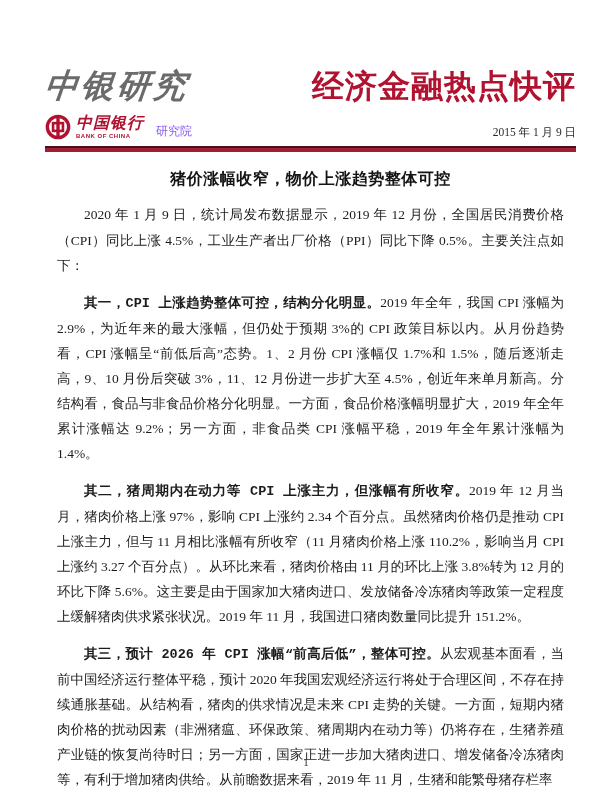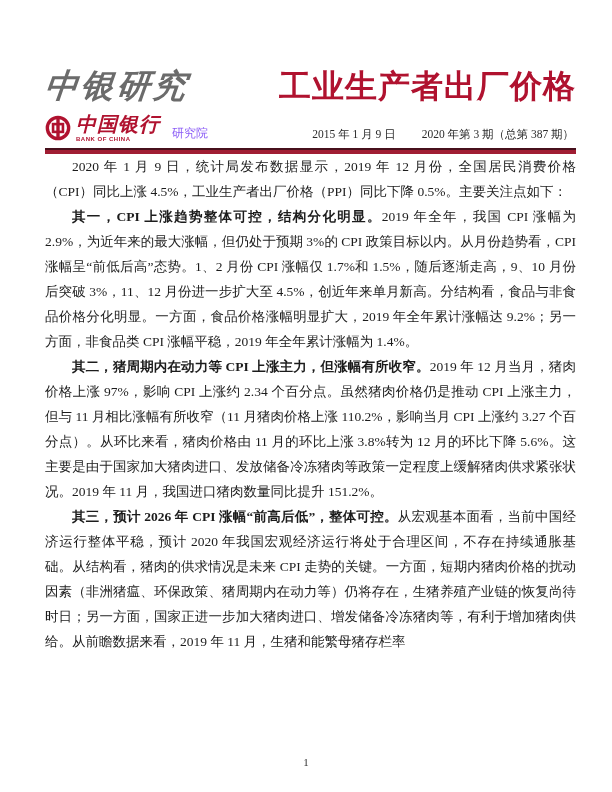--- a/index.html
+++ b/index.html
@@ -34,21 +34,21 @@
   }
   .header-row2 {
     display:flex; align-items:flex-end;
     margin-top:12px; padding-bottom:4px;
   }
   .boc-logo { display:flex; align-items:center; }
   .boc-emblem { width:26px; height:26px; flex:0 0 auto; }
   .boc-names { display:flex; flex-direction:column; margin-left:5px; line-height:1; }
   .boc-cn {
     font-family:"DejaVu Serif",serif;
-    font-size:20px; font-weight:bold; font-style:italic;
+    font-size:16px; font-weight:bold; font-style:italic;
     color:#b0122f; letter-spacing:1px; white-space:nowrap;
   }
   .boc-en {
     font-family:"Liberation Sans","DejaVu Sans",sans-serif;
     font-size:6px; font-weight:bold; color:#b0122f;
     letter-spacing:0.5px; margin-top:2px; white-space:nowrap;
   }
   .institute {
     font-family:"Liberation Sans","DejaVu Sans",sans-serif;
     font-size:12px; color:#8b5cf6; margin-left:12px; white-space:nowrap;
@@ -70,71 +70,71 @@
 
   
   .article-title {
     margin:17px 0 9px 0;
     text-align:center;
     font-family:"Liberation Sans","DejaVu Sans",sans-serif;
     font-size:16px; font-weight:bold; color:#141414;
     letter-spacing:0.5px;
   }
   .body p {
-    margin:0;
+    margin:12px;
     text-indent:2em;
     text-align:justify;
     font-size:13.5px;
     line-height:25px;
     color:#1c1c1c;
   }
   .body p .lead {
     font-weight:bold;
-    font-family:Liberation Serif, serif;
+    font-family:Liberation Mono, monospace;
   }
 
   
   .page-number {
     position:absolute; left:0; right:0; bottom:24px;
     text-align:center;
     font-size:11px; color:#333;
   }
 </style>
 </head>
 <body>
 
 <div class="page">
   <div class="content">
 
     <div class="header-row1">
       <div class="calligraphy">中银研究</div>
-      <div class="pub-title">工业生产者出厂价格</div>
+      <div class="pub-title">经济金融热点快评</div>
     </div>
 
     <div class="header-row2">
       <div class="boc-logo">
         <svg class="boc-emblem" viewBox="0 0 100 100" aria-hidden="true">
           <g fill="none" stroke="#b0122f">
             <circle cx="50" cy="50" r="41" stroke-width="13"></circle>
             <rect x="31" y="35" width="38" height="30" stroke-width="10"></rect>
             <line x1="50" y1="9" x2="50" y2="91" stroke-width="13"></line>
           </g>
         </svg>
         <div class="boc-names">
           <span class="boc-cn">中国银行</span>
           <span class="boc-en">BANK OF CHINA</span>
         </div>
       </div>
       <span class="institute">研究院</span>
       <span class="issue-date">2015 年 1 月 9 日</span>
-      <span class="issue-number">2020 年第 3 期（总第 387 期）</span>
     </div>
 
     <div class="divider"></div>
 
+    <div class="article-title">猪价涨幅收窄，物价上涨趋势整体可控</div>
 
     <div class="body">
       <p>
         <span class="lead"></span><span>2020 年 1 月 9 日，统计局发布数据显示，2019 年 12 月份，全国居民消费价格（CPI）同比上涨 4.5%，工业生产者出厂价格（PPI）同比下降 0.5%。主要关注点如下：</span>
       </p>
       <p>
         <span class="lead">其一，CPI 上涨趋势整体可控，结构分化明显。</span><span>2019 年全年，我国 CPI 涨幅为 2.9%，为近年来的最大涨幅，但仍处于预期 3%的 CPI 政策目标以内。从月份趋势看，CPI 涨幅呈“前低后高”态势。1、2 月份 CPI 涨幅仅 1.7%和 1.5%，随后逐渐走高，9、10 月份后突破 3%，11、12 月份进一步扩大至 4.5%，创近年来单月新高。分结构看，食品与非食品价格分化明显。一方面，食品价格涨幅明显扩大，2019 年全年累计涨幅达 9.2%；另一方面，非食品类 CPI 涨幅平稳，2019 年全年累计涨幅为 1.4%。</span>
       </p>
       <p>
         <span class="lead">其二，猪周期内在动力等 CPI 上涨主力，但涨幅有所收窄。</span><span>2019 年 12 月当月，猪肉价格上涨 97%，影响 CPI 上涨约 2.34 个百分点。虽然猪肉价格仍是推动 CPI 上涨主力，但与 11 月相比涨幅有所收窄（11 月猪肉价格上涨 110.2%，影响当月 CPI 上涨约 3.27 个百分点）。从环比来看，猪肉价格由 11 月的环比上涨 3.8%转为 12 月的环比下降 5.6%。这主要是由于国家加大猪肉进口、发放储备冷冻猪肉等政策一定程度上缓解猪肉供求紧张状况。2019 年 11 月，我国进口猪肉数量同比提升 151.2%。</span>

